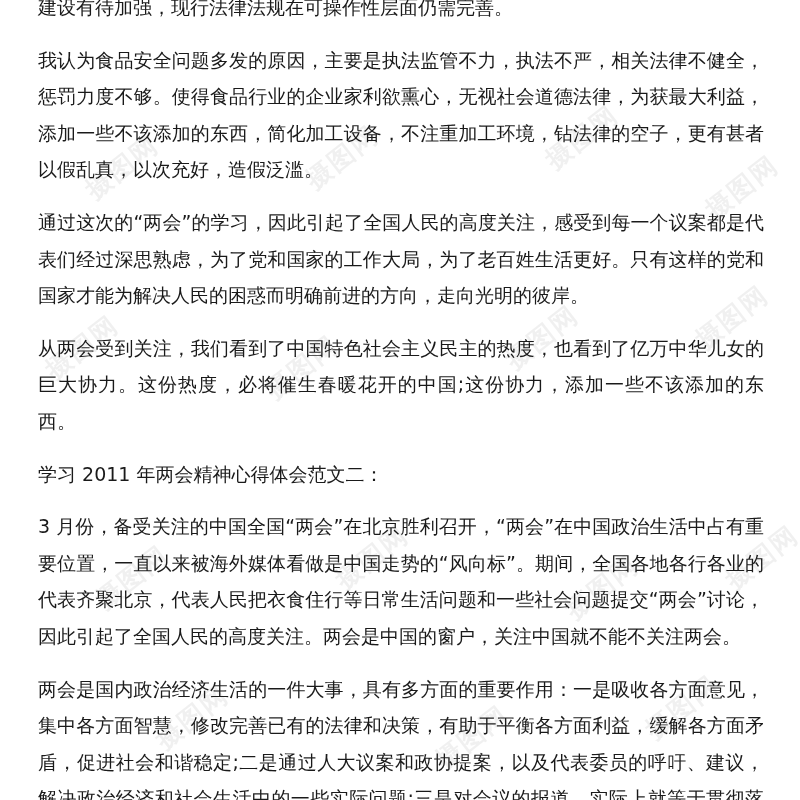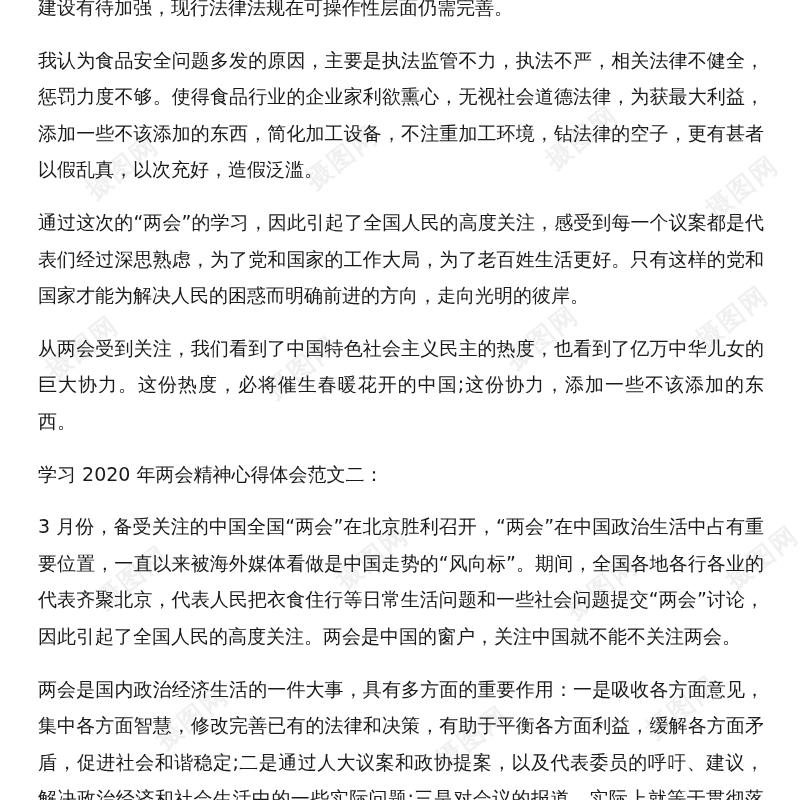--- a/index.html
+++ b/index.html
@@ -94,19 +94,19 @@
       <span class="wm" style="left: 150px; top: 700px; opacity: 0.055; color: rgb(0, 0, 0); transform: rotate(-38deg);">摄图网</span>
       <span class="wm" style="left: 430px; top: 720px; opacity: 0.055; color: rgb(0, 0, 0); transform: rotate(-38deg);">摄图网</span>
       <span class="wm" style="left: 640px; top: 690px; opacity: 0.055; color: rgb(0, 0, 0); transform: rotate(-38deg);">摄图网</span>
     </div>
 
   <div id="doc-body">
     <p class="para clipped-top">建设有待加强，现行法律法规在可操作性层面仍需完善。</p>
     <p class="para">我认为食品安全问题多发的原因，主要是执法监管不力，执法不严，相关法律不健全，惩罚力度不够。使得食品行业的企业家利欲熏心，无视社会道德法律，为获最大利益，添加一些不该添加的东西，简化加工设备，不注重加工环境，钻法律的空子，更有甚者以假乱真，以次充好，造假泛滥。</p>
     <p class="para">通过这次的“两会”的学习，因此引起了全国人民的高度关注，感受到每一个议案都是代表们经过深思熟虑，为了党和国家的工作大局，为了老百姓生活更好。只有这样的党和国家才能为解决人民的困惑而明确前进的方向，走向光明的彼岸。</p>
     <p class="para">从两会受到关注，我们看到了中国特色社会主义民主的热度，也看到了亿万中华儿女的巨大协力。这份热度，必将催生春暖花开的中国;这份协力，添加一些不该添加的东西。</p>
-    <p class="para">学习 2020 年两会精神心得体会范文二：</p>
+    <p class="para">学习 2011 年两会精神心得体会范文二：</p>
     <p class="para">3 月份，备受关注的中国全国“两会”在北京胜利召开，“两会”在中国政治生活中占有重要位置，一直以来被海外媒体看做是中国走势的“风向标”。期间，全国各地各行各业的代表齐聚北京，代表人民把衣食住行等日常生活问题和一些社会问题提交“两会”讨论，因此引起了全国人民的高度关注。两会是中国的窗户，关注中国就不能不关注两会。</p>
     <p class="para">两会是国内政治经济生活的一件大事，具有多方面的重要作用：一是吸收各方面意见，集中各方面智慧，修改完善已有的法律和决策，有助于平衡各方面利益，缓解各方面矛盾，促进社会和谐稳定;二是通过人大议案和政协提案，以及代表委员的呼吁、建议，解决政治经济和社会生活中的一些实际问题;三是对会议的报道，实际上就等于贯彻落实党和国家大政方针进行一次全国性的宣传动员，可以起到增进共识、凝聚力量、提振信心、鼓舞士气的作用。在上述意义上，一年一度的会议是用群众智慧治理国家、用科学发展观统筹全局的一次生动实践。</p>
 
   </div>
 
 </div>
 
 </body></html>

